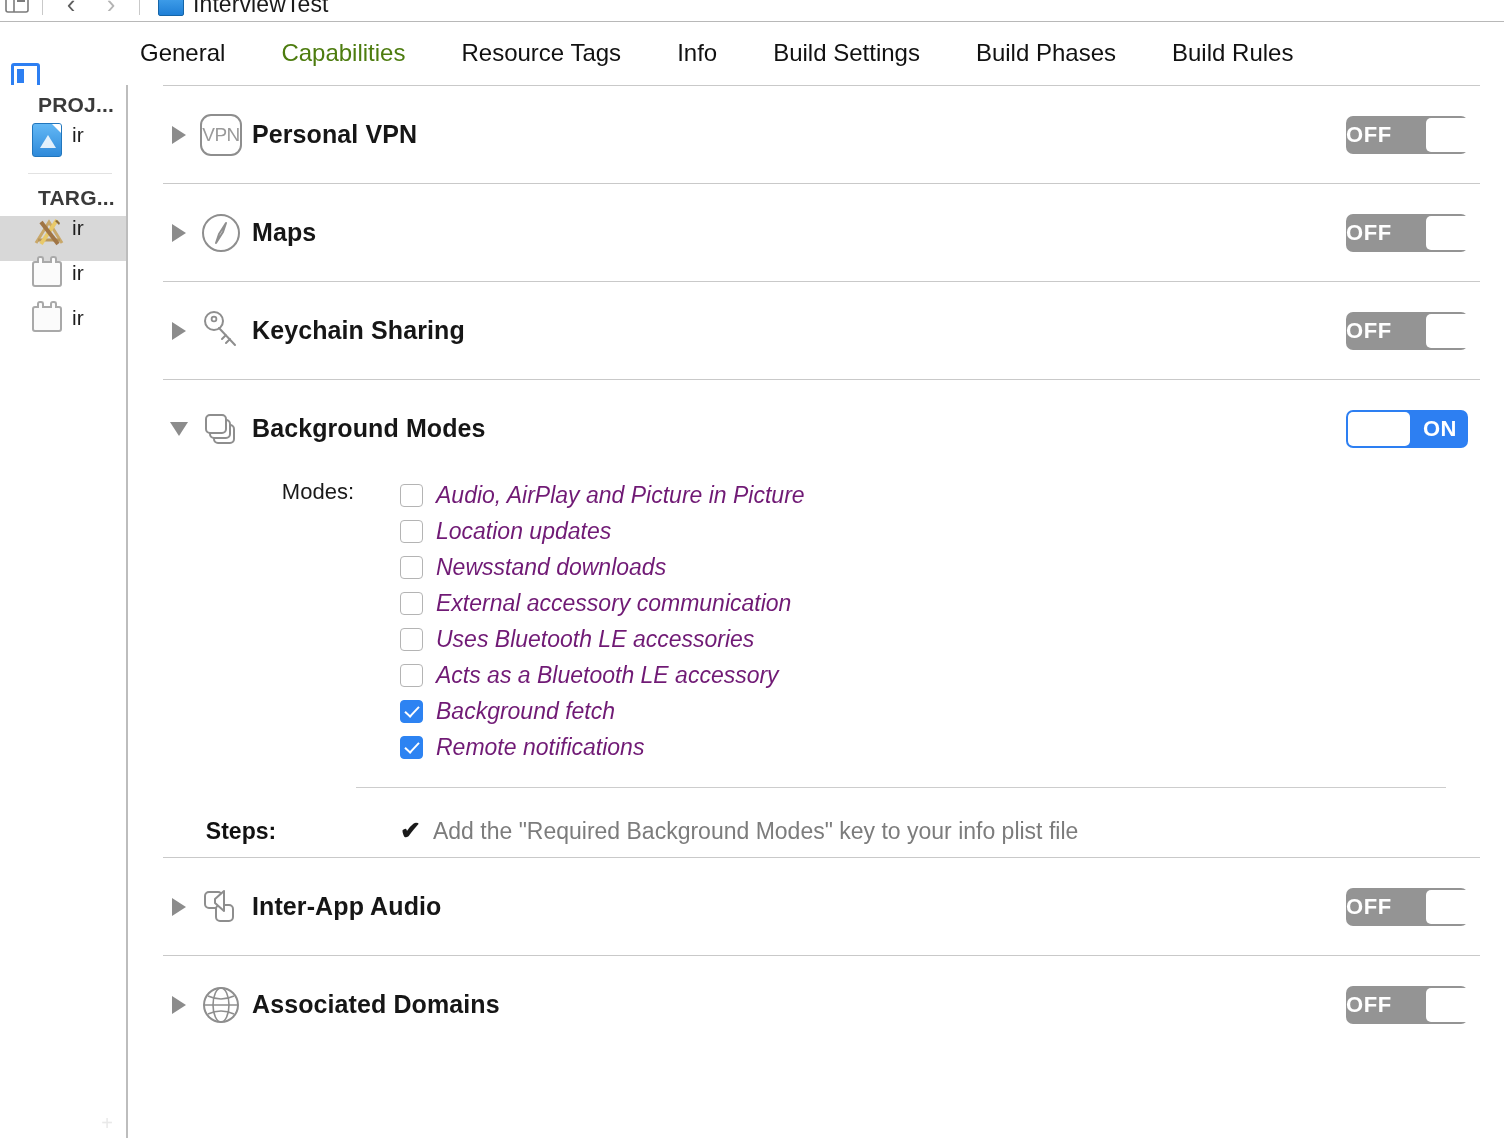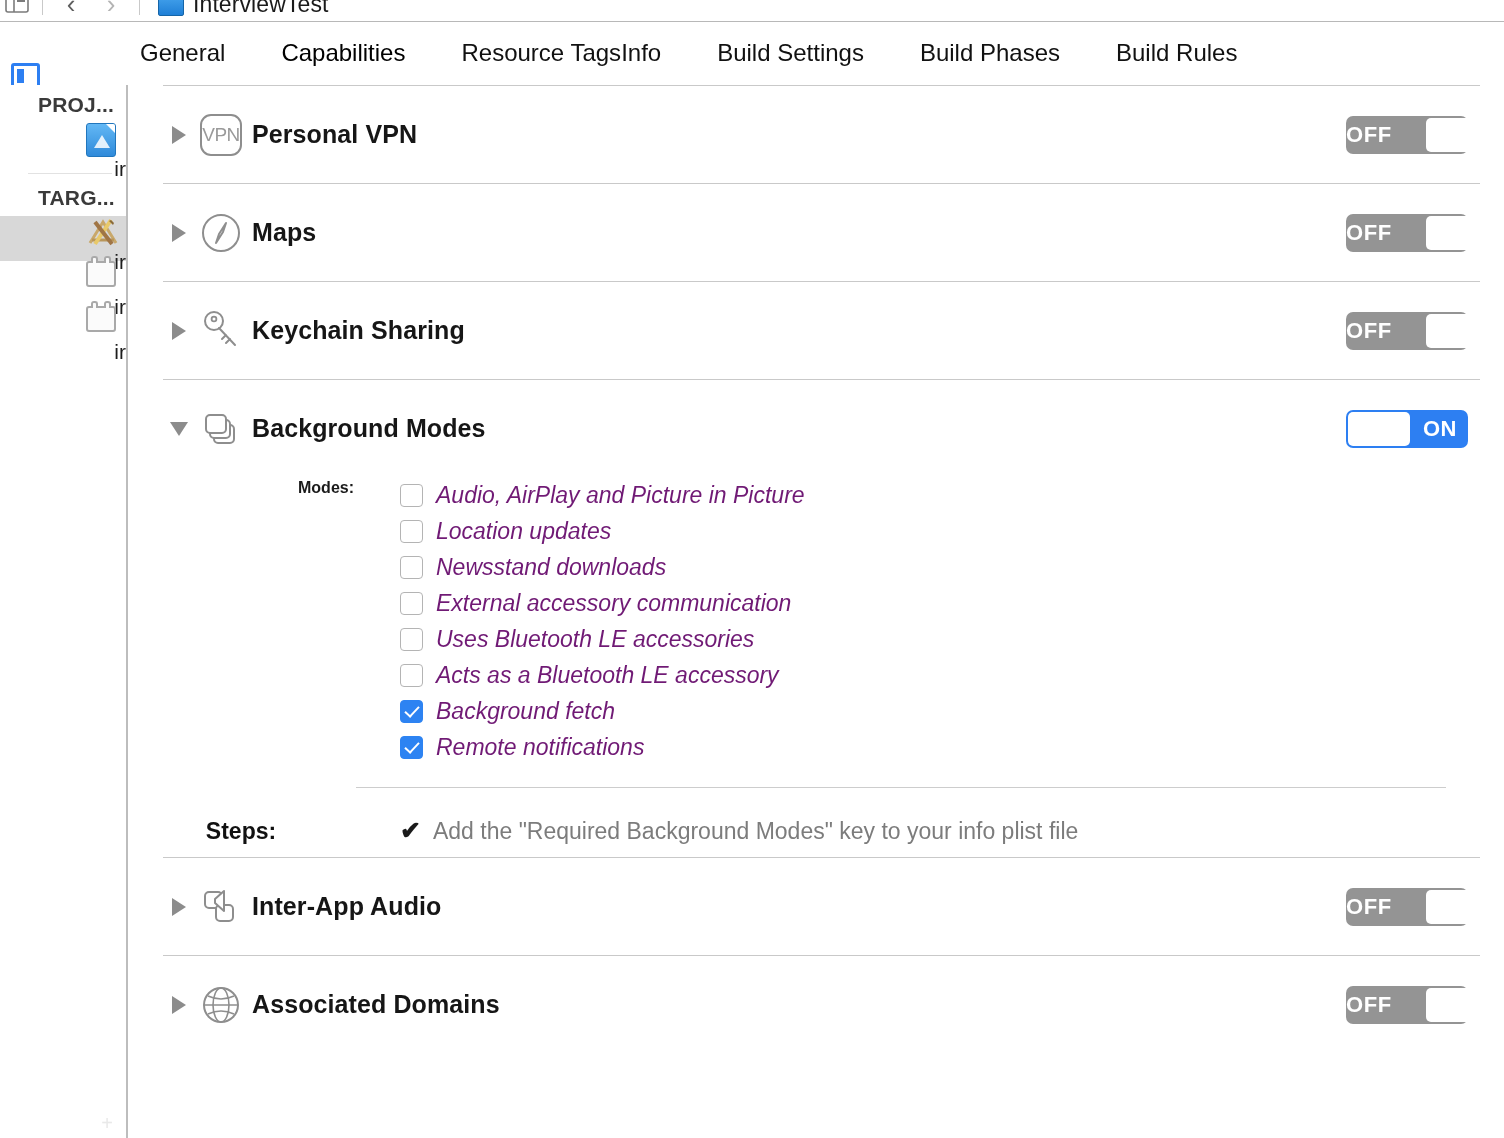--- a/index.html
+++ b/index.html
@@ -113,21 +113,21 @@
     display: flex;
     align-items: center;
   }
   .tab {
     font-size: 24px;
     color: #111111;
     padding: 0 0;
     white-space: nowrap;
     cursor: default;
   }
-  .tab.active { color: #000000; }
+  .tab.active { color: #4d7c0f; }
   .tabbar-bottom-line {
     position: absolute;
     left: 0; top: 83px;
     width: 1504px; height: 2px;
     background: #c6c6c6;
   }
 
   
   .sidebar {
     position: absolute;
@@ -141,25 +141,24 @@
     font-size: 21px;
     font-weight: bold;
     color: #3a3a3a;
     padding: 8px 0 6px 38px;
     letter-spacing: .2px;
     white-space: nowrap;
   }
   .sb-row {
     height: 45px;
     display: flex;
-    align-items: flex-end;
+    align-items: flex-start;
     padding-left: 68px;
     white-space: nowrap;
     box-sizing: border-box;
-    flex-direction: column;
   }
   .sb-row.selected { background: #d8d8d8; }
   .sb-ico {
     width: 34px; height: 34px;
     flex: 0 0 34px;
     margin-left: -36px;
     margin-right: 6px;
     position: relative;
   }
   .sb-label {
@@ -348,24 +347,23 @@
   .modes-block {
     position: relative;
     display: flex;
     padding-left: 272px;
   }
   .modes-label {
     position: absolute;
     left: 0;
     width: 226px;
     text-align: right;
-    font-size: 16px;
+    font-size: 22px;
     color: #1a1a1a;
     top: 2px;
-    font-weight: bold;
   }
   .mode-list { display: flex; flex-direction: column; }
   .mode-item {
     display: flex;
     align-items: center;
     height: 36px;
   }
   .cb {
     width: 23px; height: 23px;
     border-radius: 4px;
@@ -457,21 +455,21 @@
     </div>
     <div class="toolbar-bottom-line"></div>
   </div>
 
   <div class="tabbar">
     <div class="panel-toggle"></div>
     <div class="tabs" id="tabs-container">
         <div class="tab">General</div>
         <div class="tab active" style="margin-left: 56px;">Capabilities</div>
         <div class="tab" style="margin-left: 56px;">Resource Tags</div>
-        <div class="tab" style="">Info</div>
+        <div class="tab" style="margin-left: 56px;">Info</div>
         <div class="tab" style="margin-left: 56px;">Build Settings</div>
         <div class="tab" style="margin-left: 56px;">Build Phases</div>
         <div class="tab" style="margin-left: 56px;">Build Rules</div>
       </div>
     <div class="tabbar-bottom-line"></div>
   </div>
 
   <div class="sidebar">
     <div class="sb-header">PROJ...</div>
 

